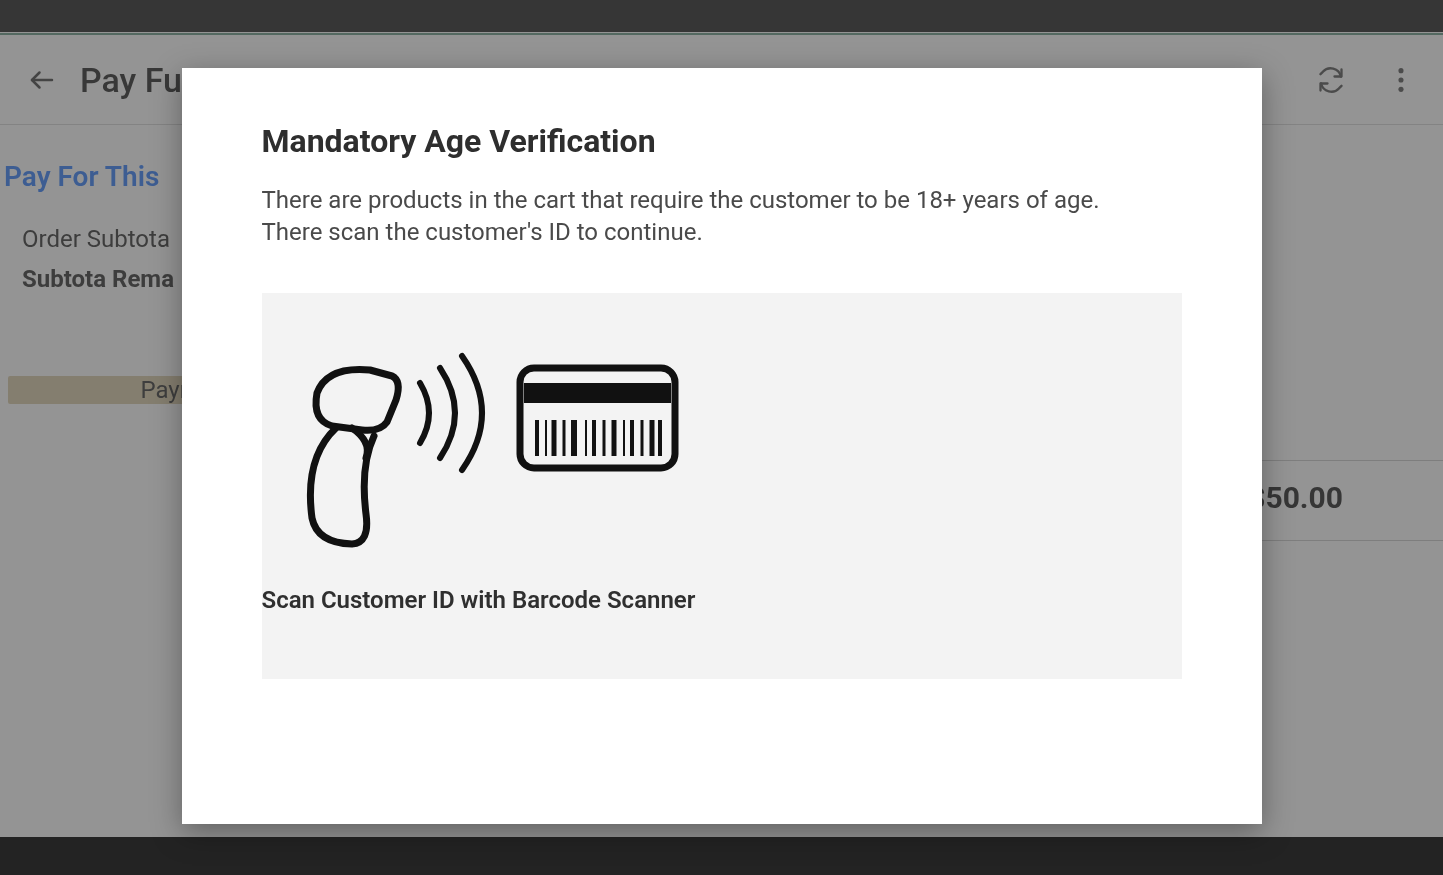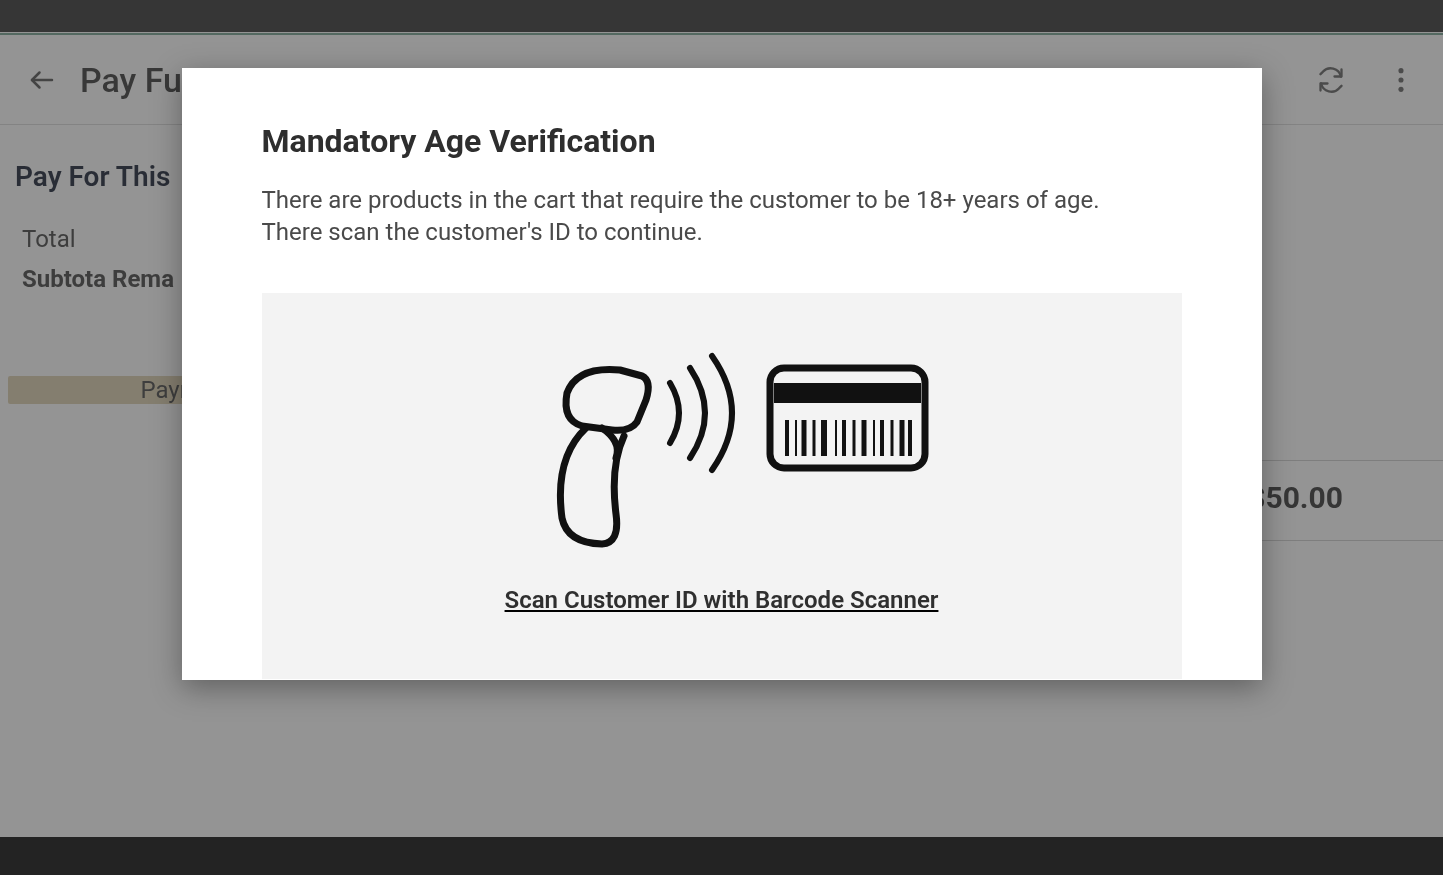--- a/index.html
+++ b/index.html
@@ -71,24 +71,24 @@
     display: flex;
     align-items: center;
     justify-content: center;
     cursor: pointer;
   }
 
   
   .section-title {
     position: absolute;
     top: 160px;
-    left: 15px;
+    left: 4px;
     font-size: 28px;
     font-weight: 600;
-    color: #0f172a;
+    color: #3b82f6;
   }
 
   
   .summary {
     position: absolute;
     top: 220px;
     left: 22px;
     font-size: 24px;
     color: #3a3a3a;
     line-height: 1.65;
@@ -151,21 +151,21 @@
     background: rgba(64,64,64,0.55);
   }
 
   
   .modal {
     position: absolute;
     top: 68px;
     left: 50%;
     transform: translateX(-50%);
     width: 1080px;
-    height: 612px;
+    height: 756px;
     background: #fff;
     box-shadow: 0 8px 28px rgba(0,0,0,0.35);
     padding: 54px 80px 40px 80px;
   }
   .modal-title {
     font-size: 32px;
     font-weight: 700;
     color: #2e2e2e;
     margin-bottom: 24px;
   }
@@ -174,23 +174,21 @@
     line-height: 1.35;
     color: #4a4a4a;
     margin-bottom: 44px;
   }
   .scan-panel {
     width: 100%;
     height: 386px;
     background: #f3f3f3;
     display: flex;
     flex-direction: column;
-    align-items: center;
     justify-content: center;
-    text-decoration: underline;
   }
   .scan-illus {
     width: 420px;
     height: 210px;
     display: flex;
     align-items: center;
     justify-content: center;
     margin-bottom: 28px;
     margin-top: 20px;
   }
@@ -248,21 +246,21 @@
           <circle cx="3" cy="12" r="2.2"></circle>
           <circle cx="3" cy="20" r="2.2"></circle>
         </svg>
       </div>
     </div>
   </div>
 
   <div class="section-title">Pay For This</div>
 
   <div class="summary">
-    <div>Total</div>
+    <div>Order Subtota</div>
     <div class="bold">Subtota Rema</div>
   </div>
 
   <div class="payment-row">
     <span>Payment 1</span>
   </div>
 
   <div class="amount-panel-line"></div>
   <div class="amount-value">$50.00</div>
   <div class="amount-panel-line2"></div>

